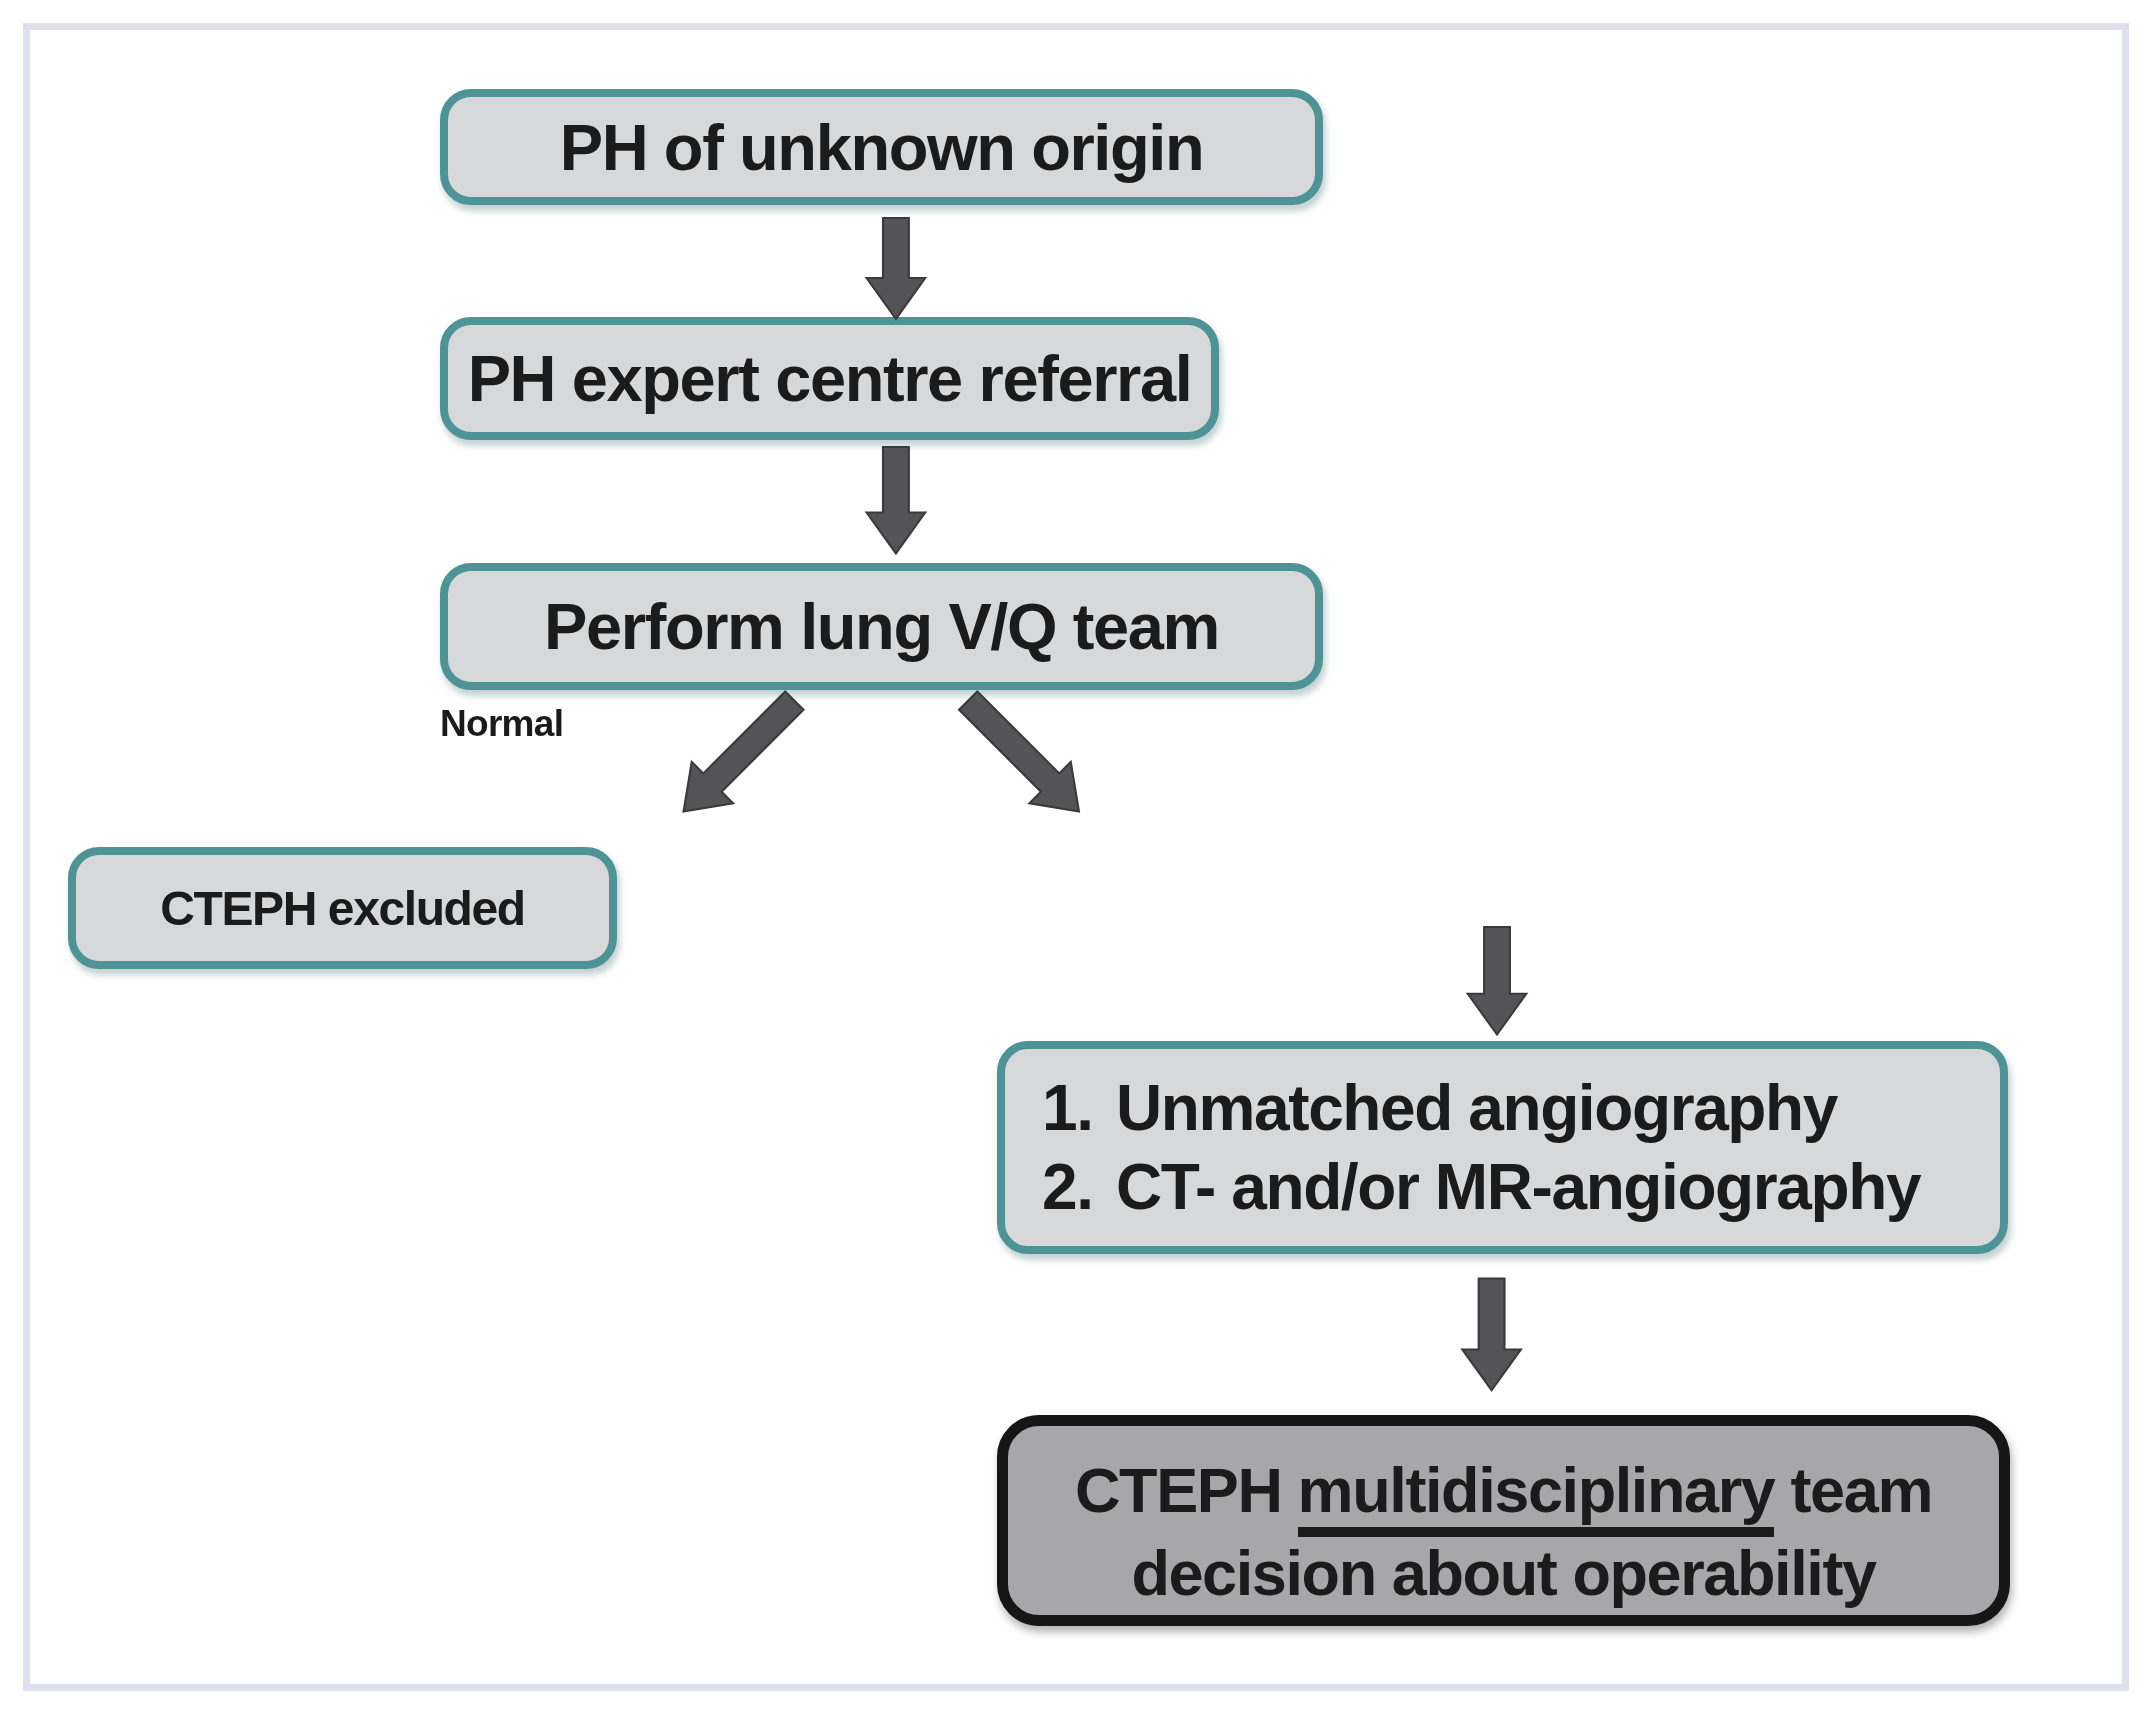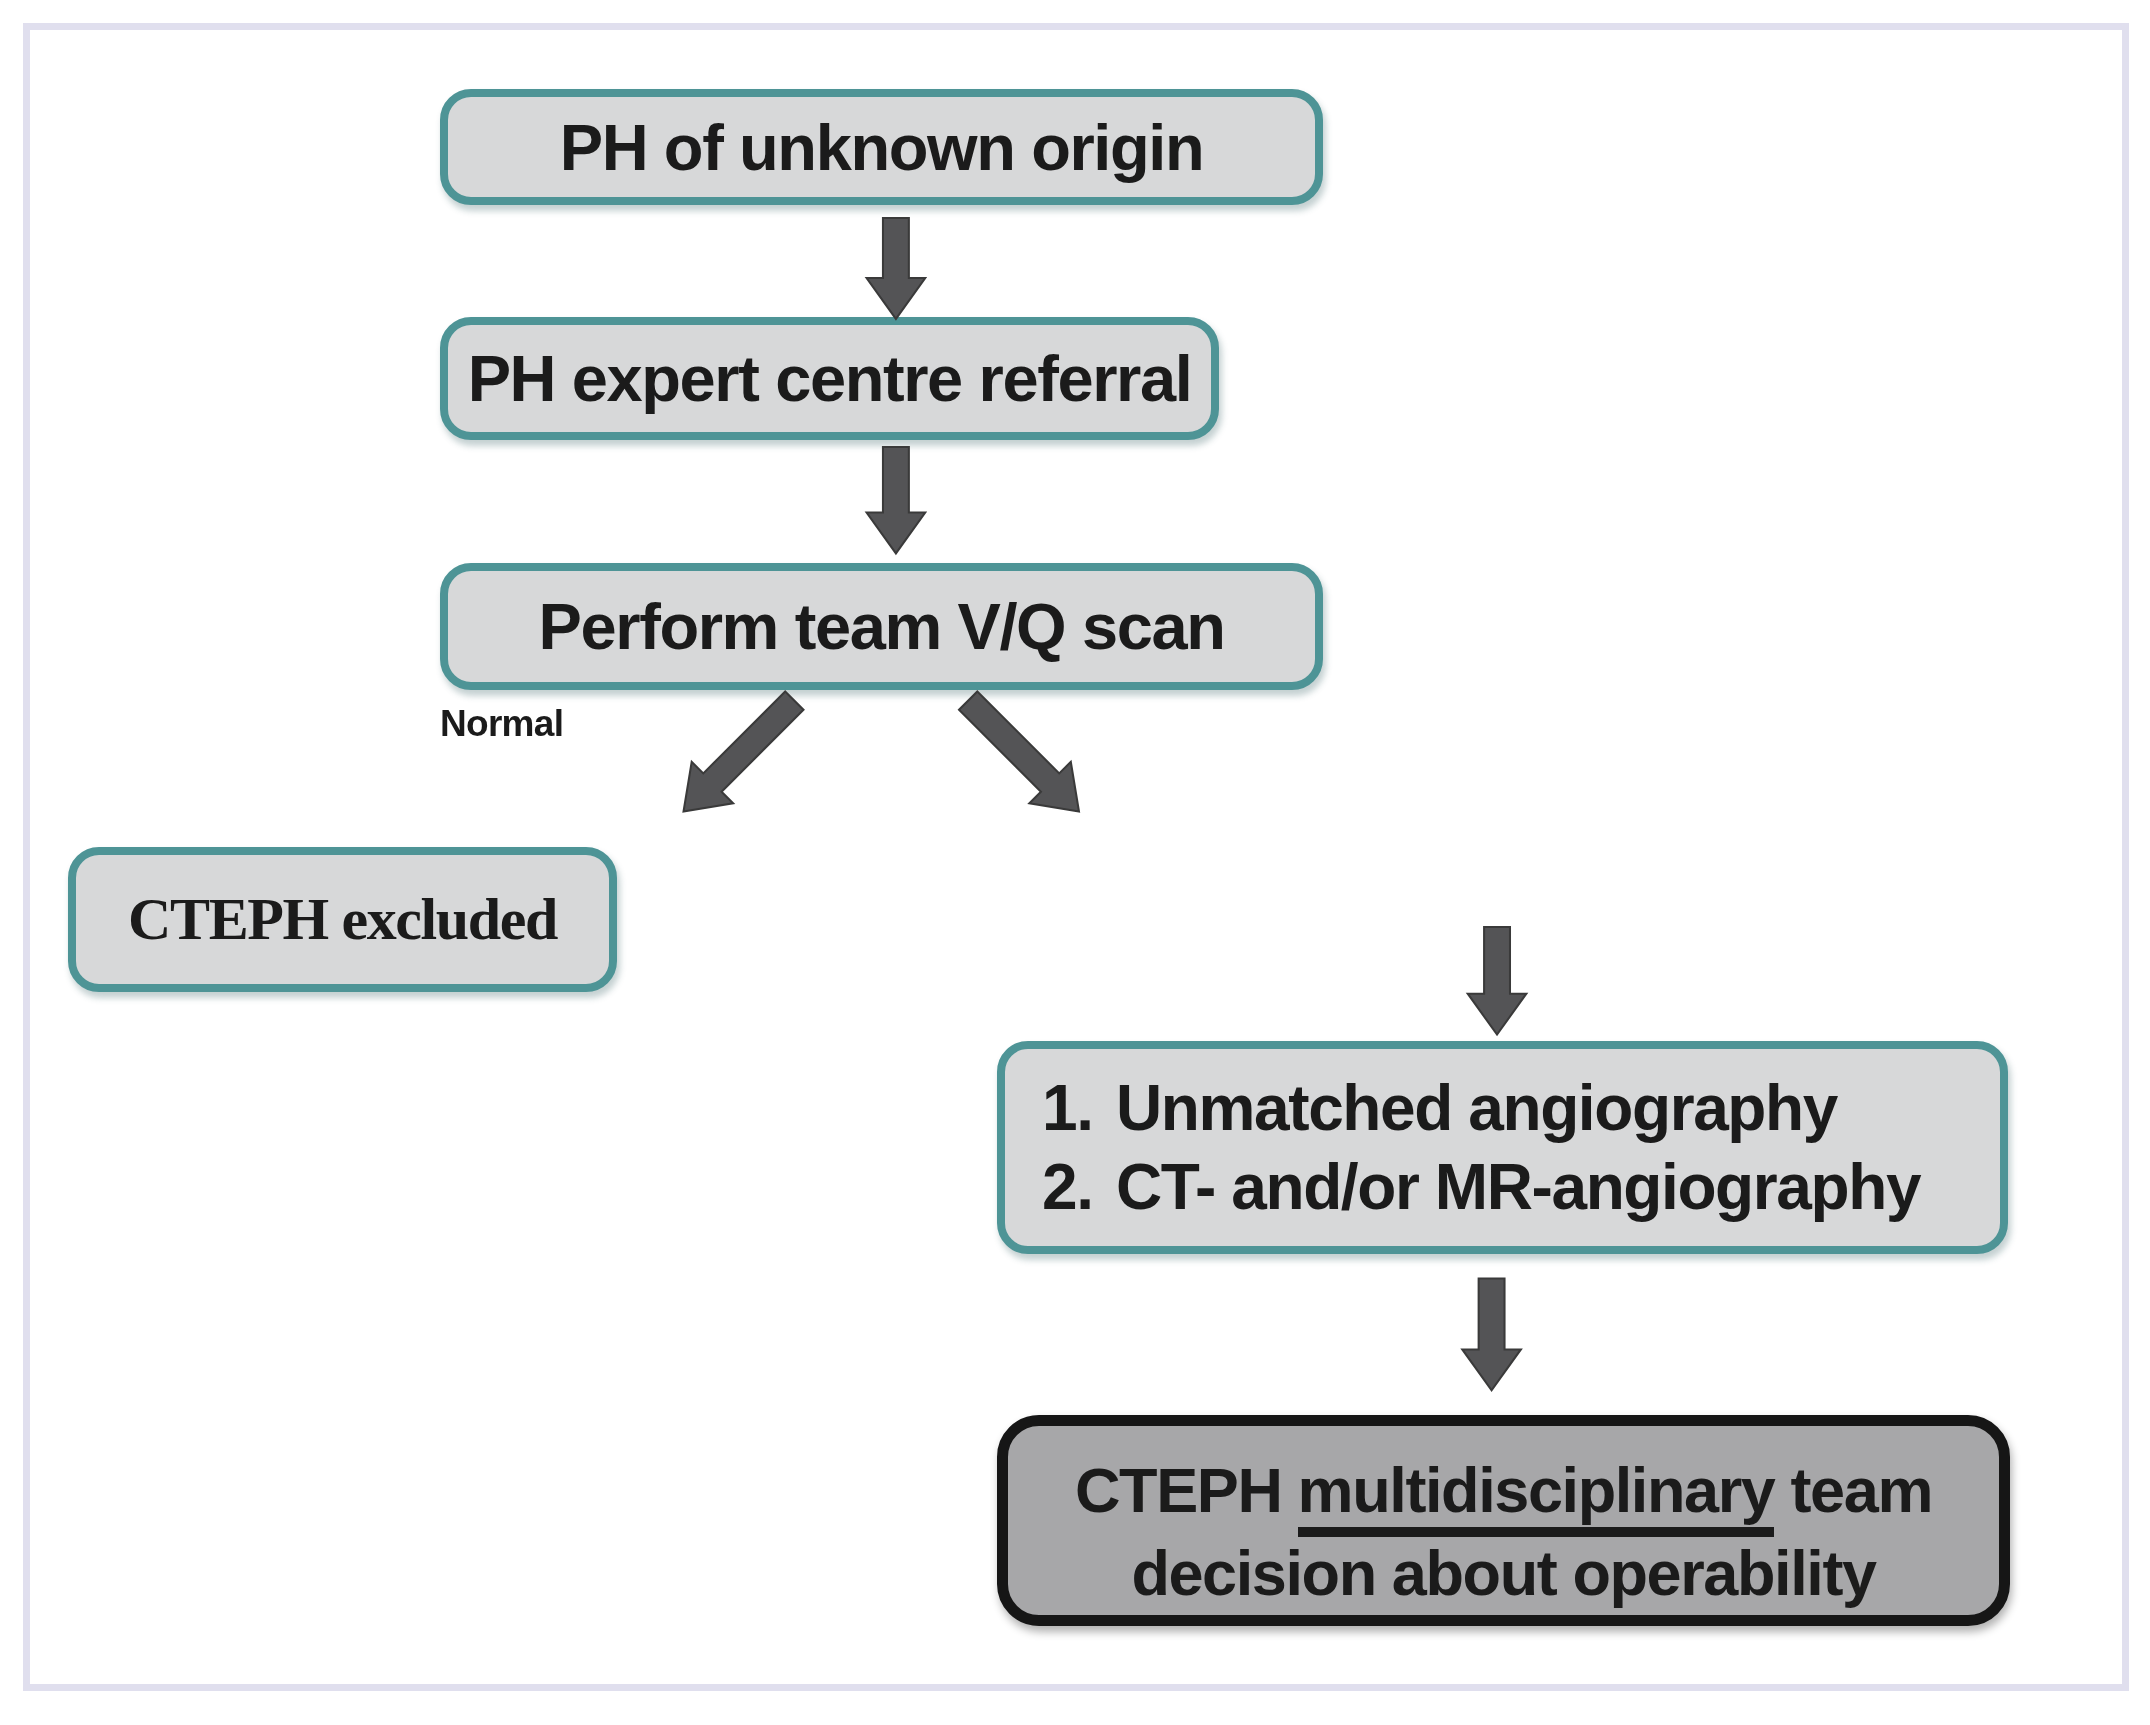--- a/index.html
+++ b/index.html
@@ -37,21 +37,21 @@
     border-radius:31px;
     font-weight:bold;
     font-size:65px;
     letter-spacing:-1.4px;
     white-space:nowrap;
     box-shadow:2.7px 5.5px 6.8px rgba(45,90,92,0.28);
   }
   .node-1{left:440px;top:89px;width:883px;height:116px;}
   .node-2{left:440px;top:317px;width:779px;height:123px;}
   .node-3{left:440px;top:563px;width:883px;height:127px;}
-  .node-excluded{left:68px;top:847px;width:549px;height:145px;font-size:60px;font-family:Liberation Serif, serif;}
+  .node-excluded{left:68px;top:847px;width:549px;height:122px;font-size:48px;}
   .node-angio{
     left:997px;top:1041px;width:1011px;height:213px;
     flex-direction:column;align-items:flex-start;justify-content:center;
     padding-left:37px;font-size:64px;
   }
   .angio-row{display:flex;line-height:79px;}
   .angio-num{width:74px;flex:0 0 auto;}
   .node-dark{
     left:997px;top:1415px;width:1013px;height:211px;
     flex-direction:column;justify-content:flex-end;
@@ -81,21 +81,21 @@
 
   <div class="node node-1">
     <span>PH of unknown origin</span>
   </div>
 
   <div class="node node-2">
     <span>PH expert centre referral</span>
   </div>
 
   <div class="node node-3">
-    <span>Perform team V/Q scan</span>
+    <span>Perform lung V/Q team</span>
   </div>
 
   <div class="node node-excluded">
     <span>CTEPH excluded</span>
   </div>
 
   <div class="node node-angio">
     <div class="angio-row">
       <span class="angio-num">1.</span>
       <span>Unmatched angiography</span>

